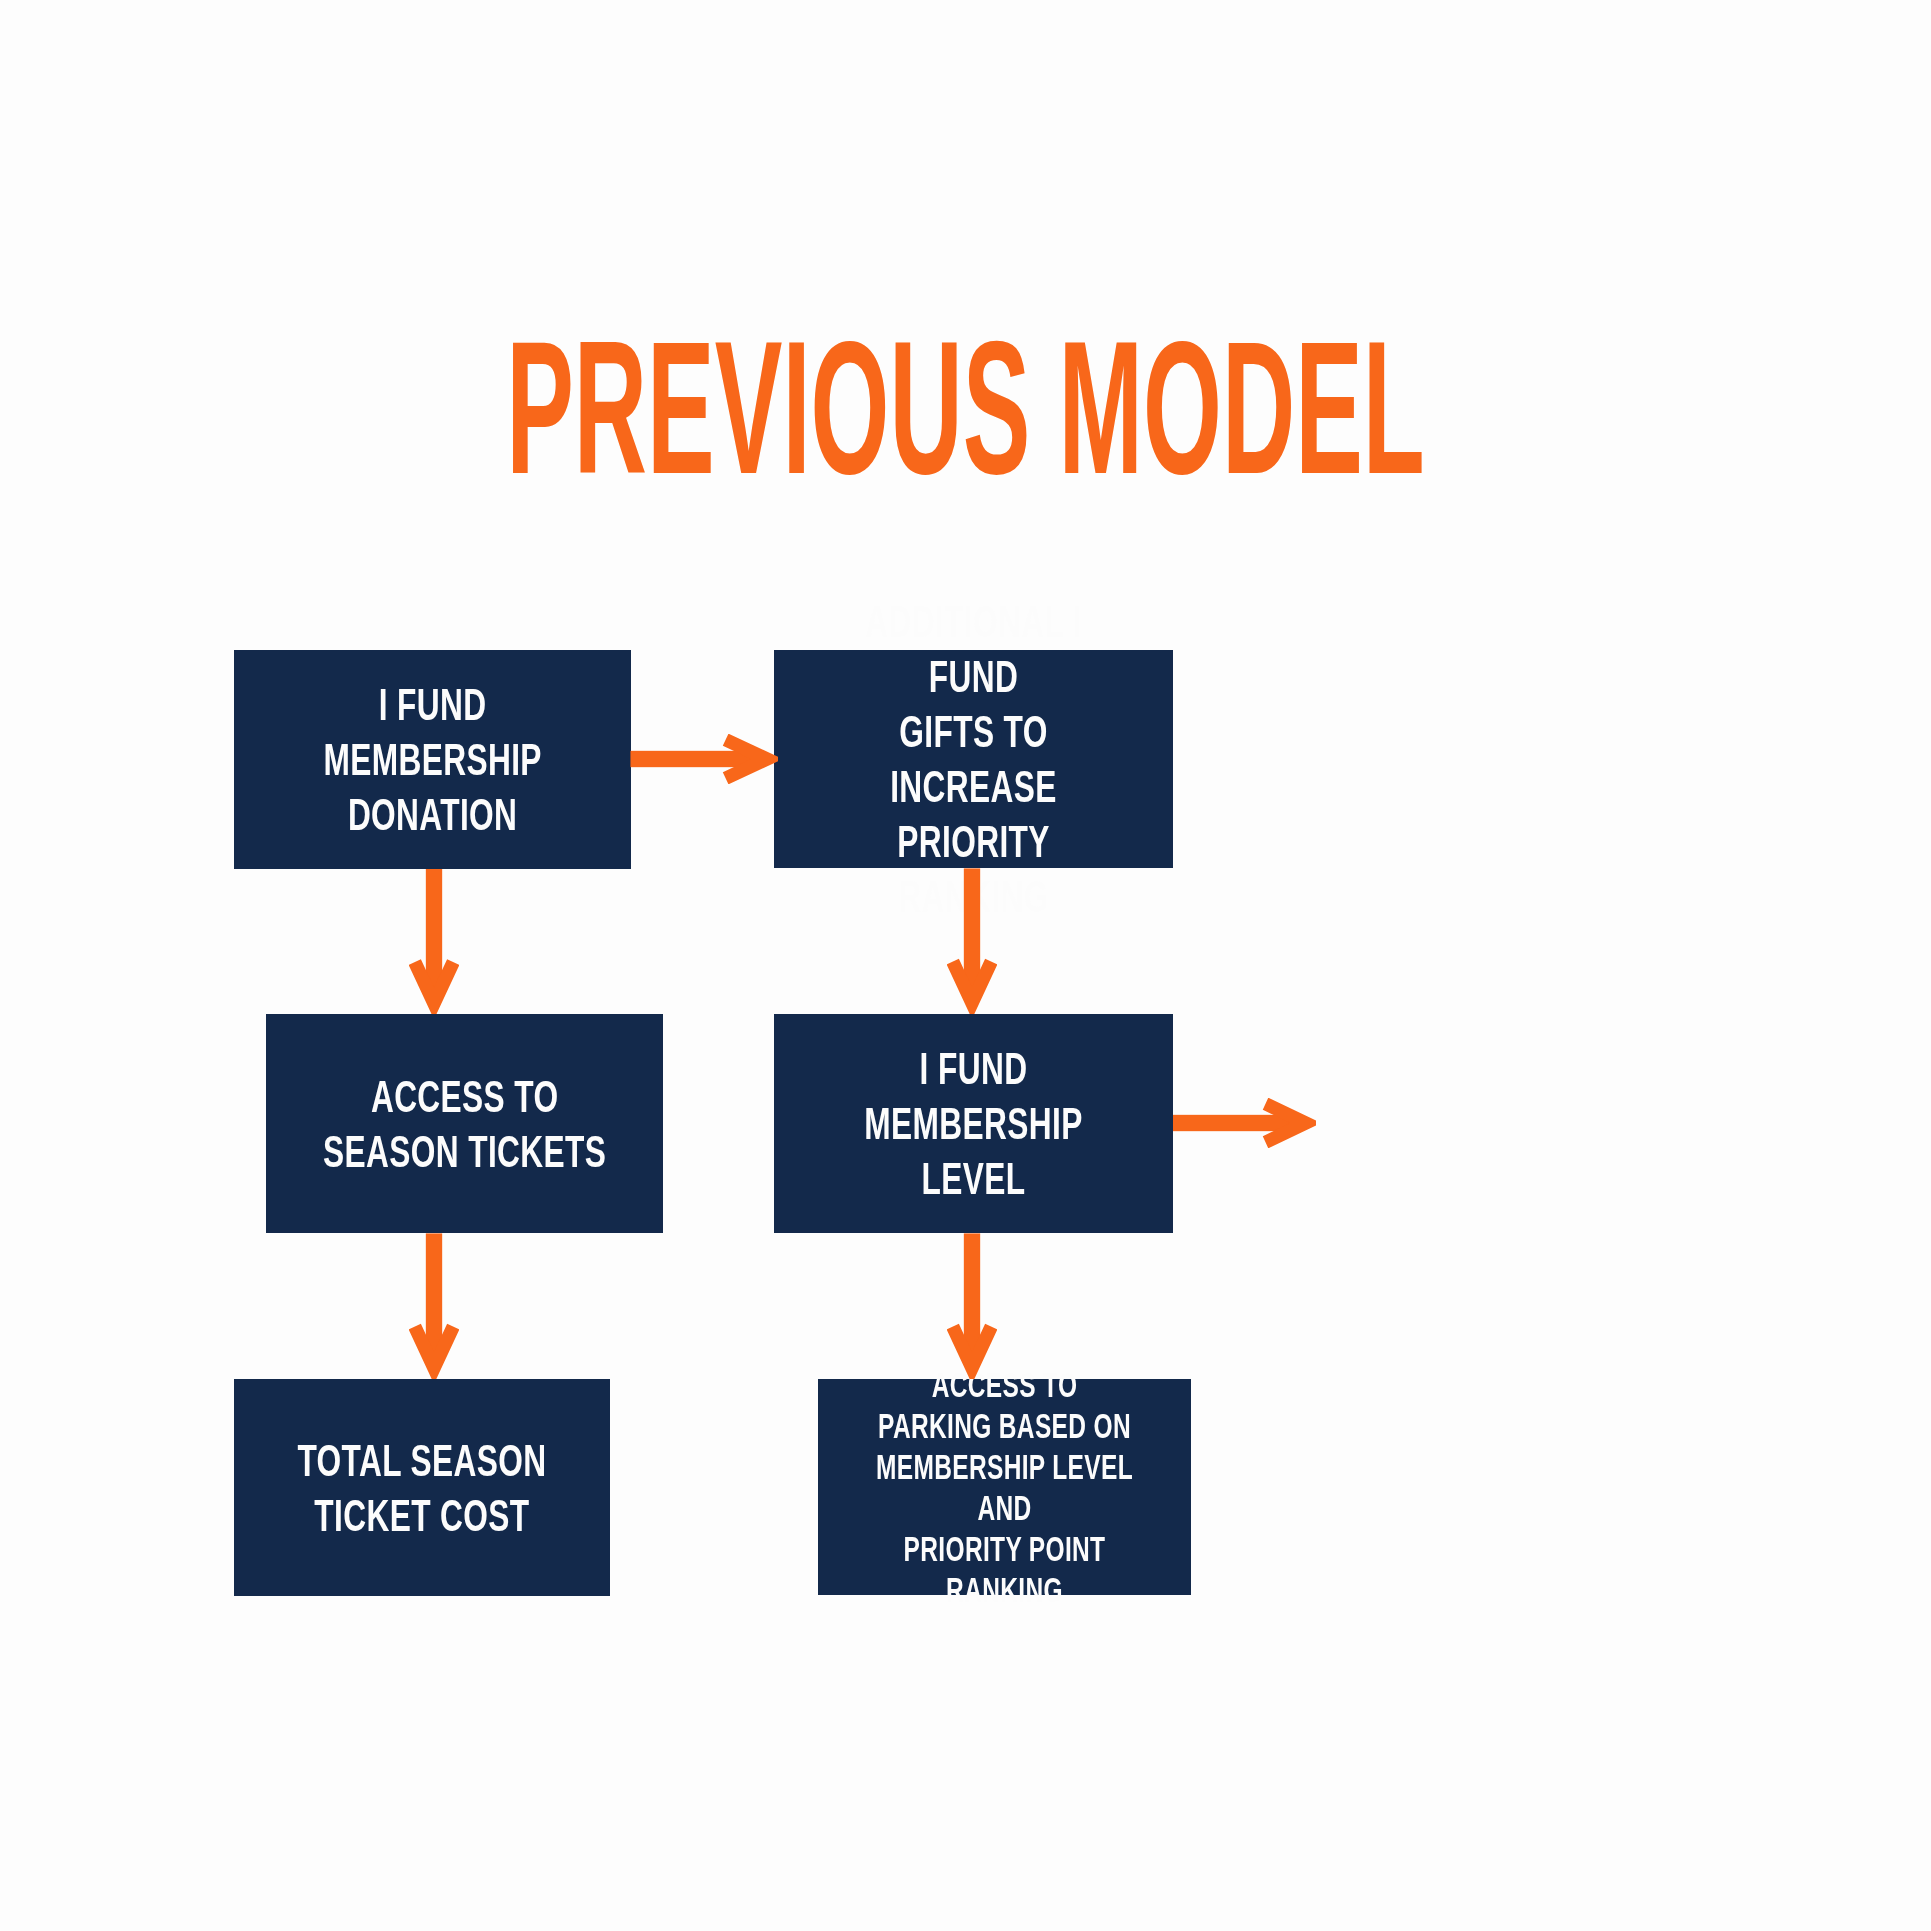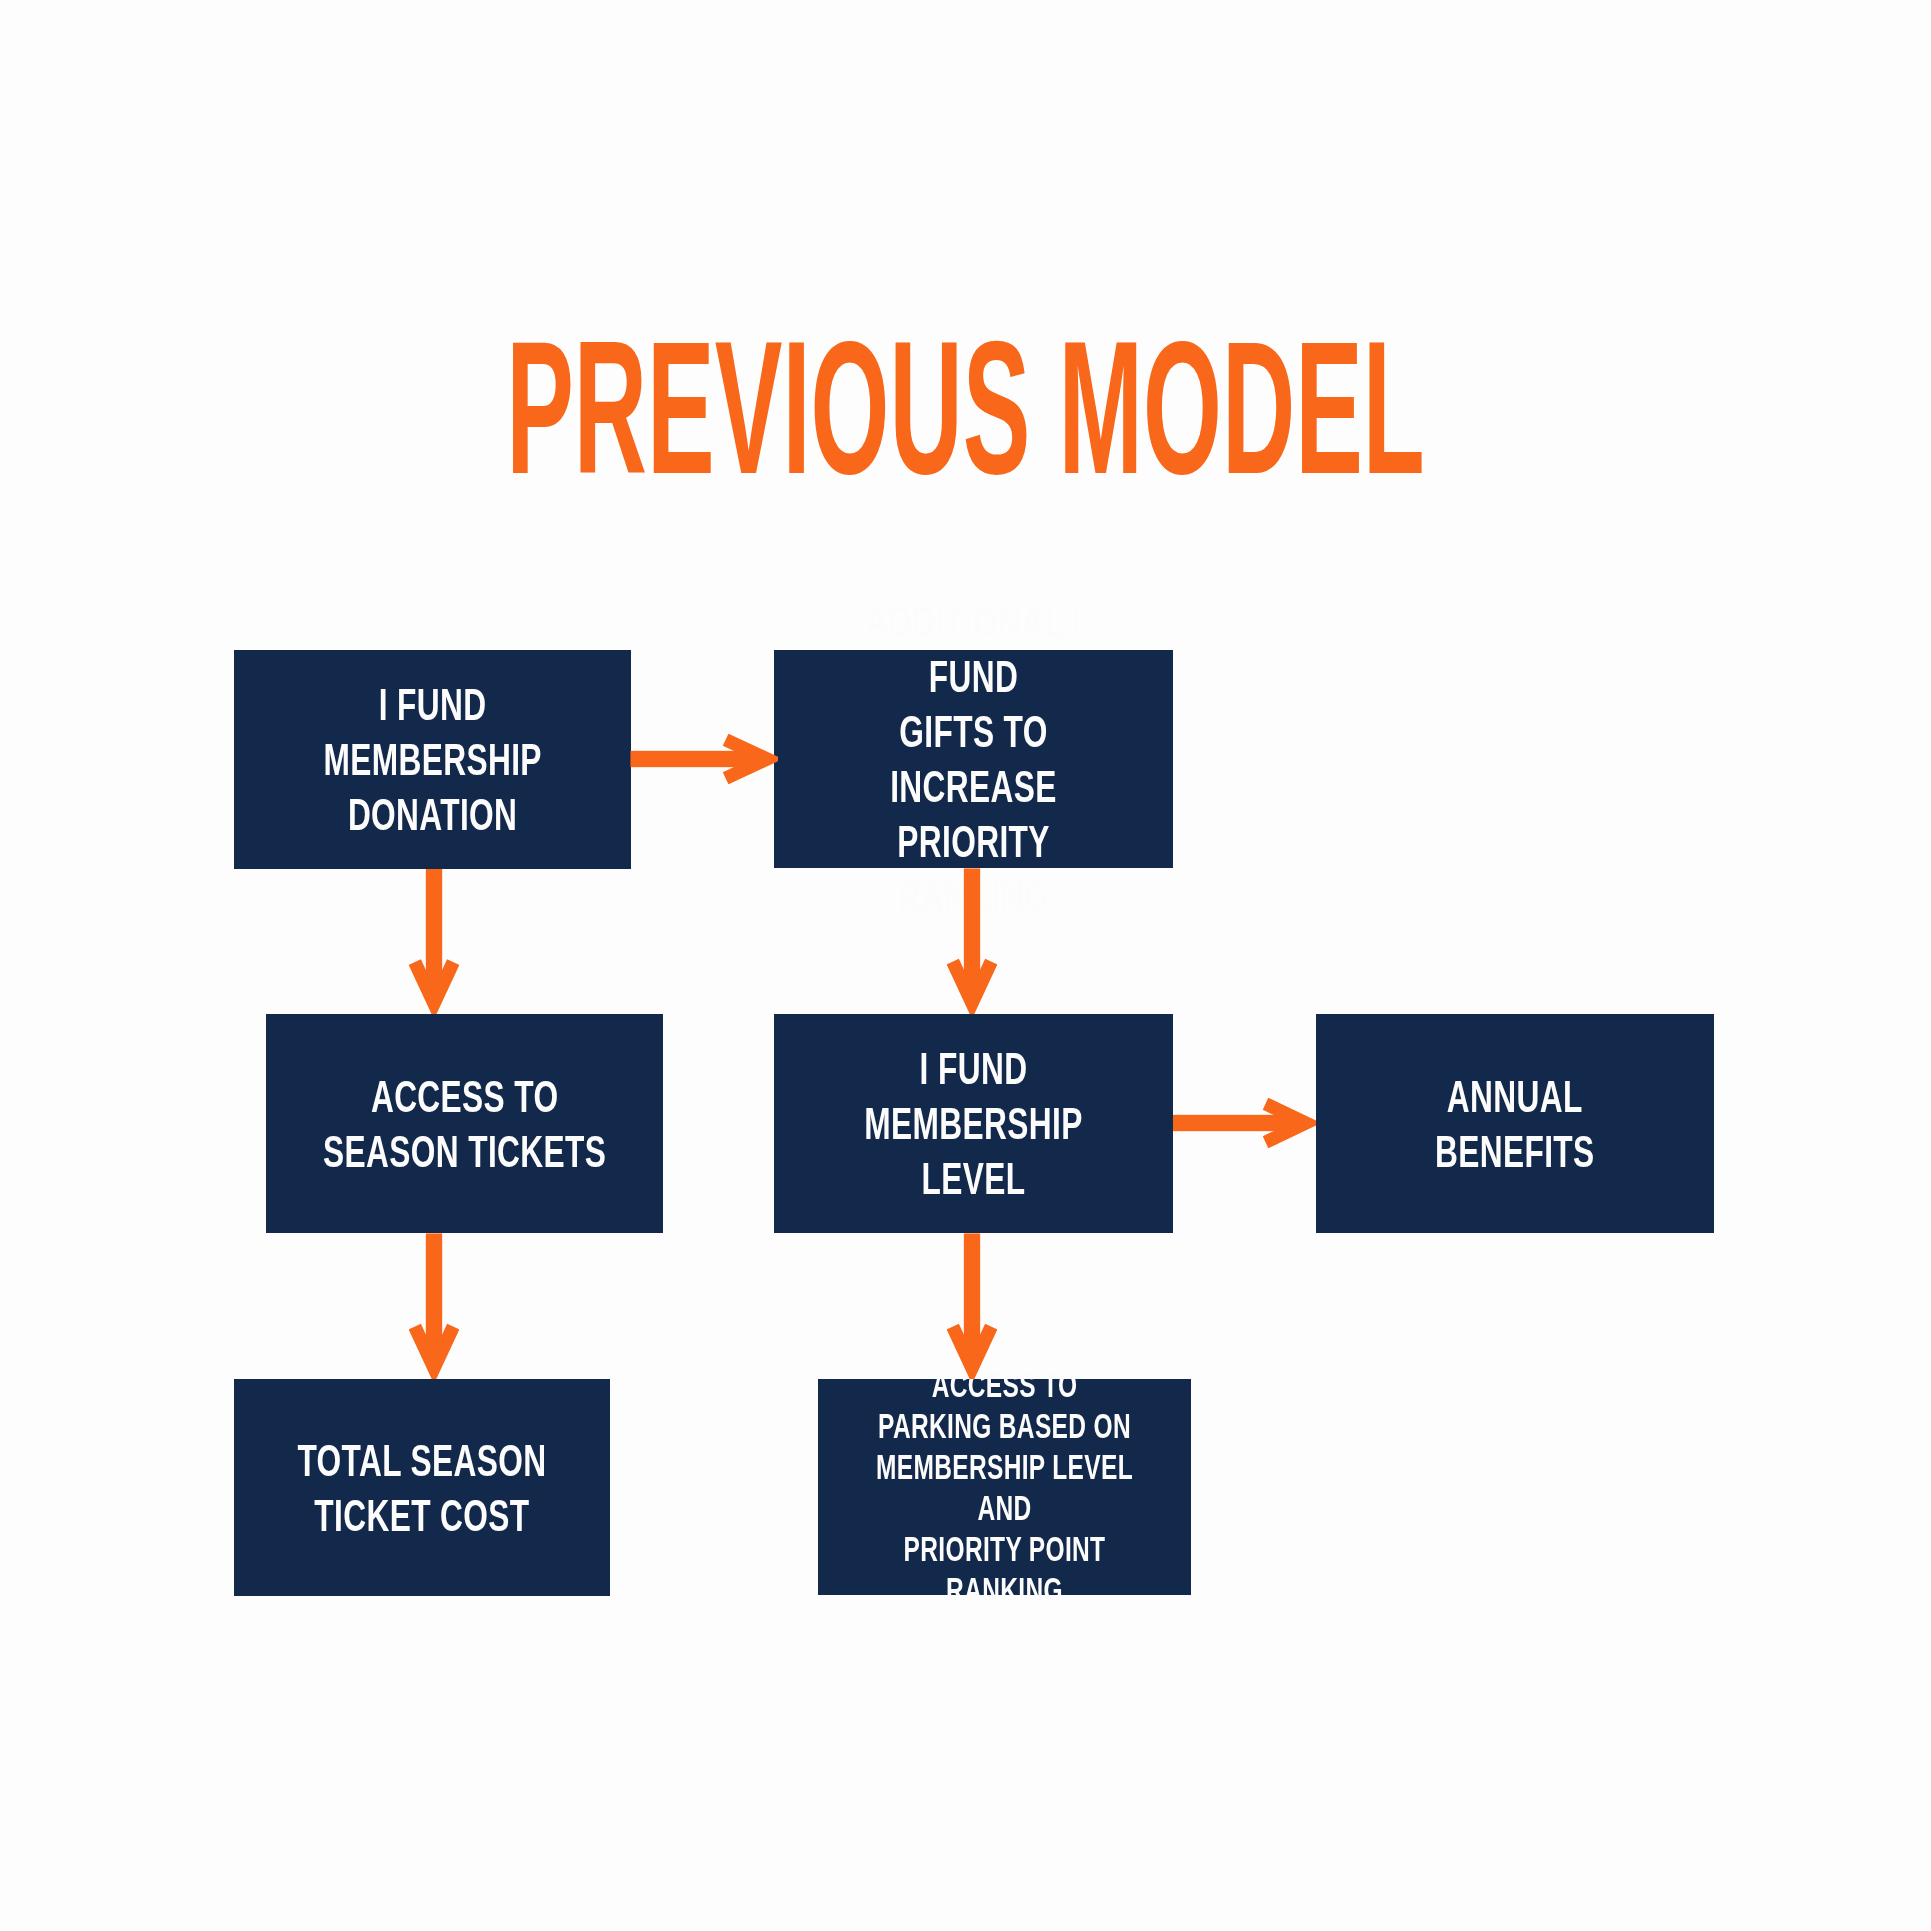--- a/index.html
+++ b/index.html
@@ -79,24 +79,20 @@
   <div class="node b3">
     <div class="node-label">ACCESS TO
 SEASON TICKETS</div>
   </div>
 
   <div class="node b4">
     <div class="node-label">I FUND
 MEMBERSHIP LEVEL</div>
   </div>
 
-  <div class="node b5">
-    <div class="node-label">ANNUAL
-BENEFITS</div>
-  </div>
 
   <div class="node b6">
     <div class="node-label">TOTAL SEASON
 TICKET COST</div>
   </div>
 
   <div class="node b7 small">
     <div class="node-label">ACCESS TO PARKING BASED ON
 MEMBERSHIP LEVEL AND
 PRIORITY POINT RANKING</div>

